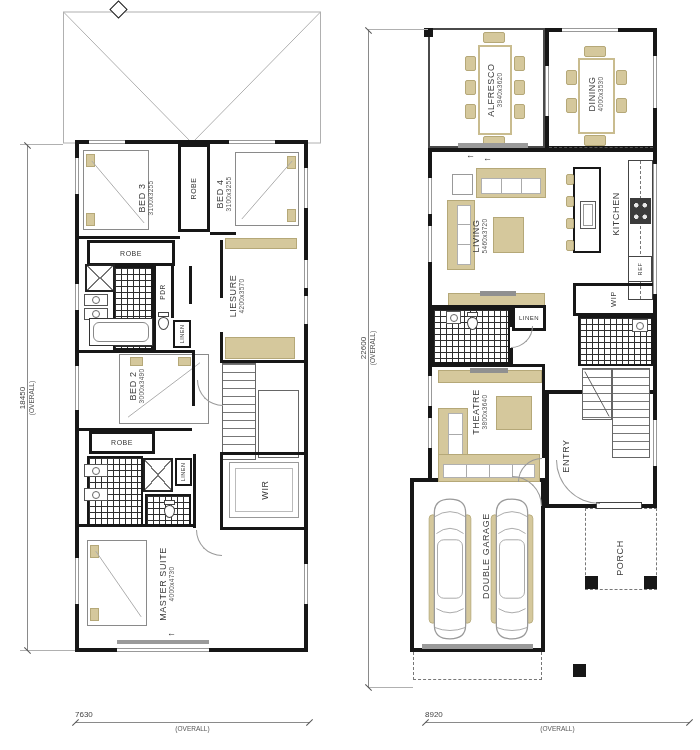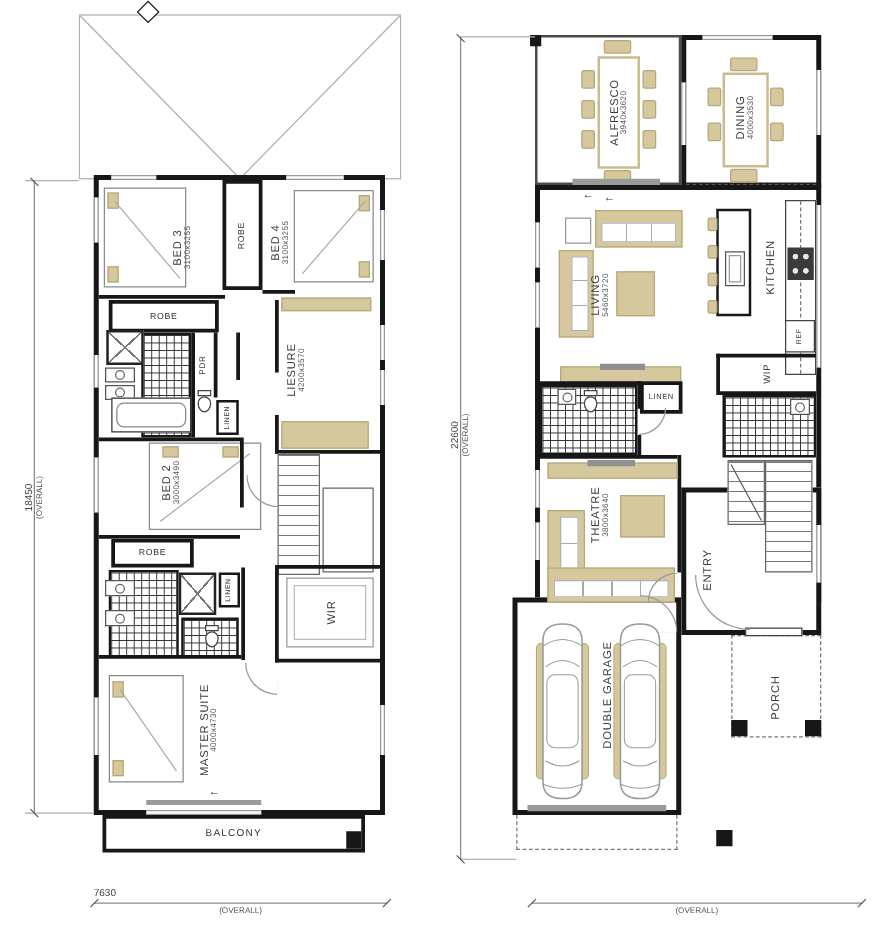--- a/index.html
+++ b/index.html
@@ -224,24 +224,20 @@
     <div class="win" style="left:-4px;top:414px;width:4px;height:46px;"></div>
     <div class="win" style="left:225px;top:24px;width:4px;height:40px;"></div>
     <div class="win" style="left:225px;top:116px;width:4px;height:28px;"></div>
     <div class="win" style="left:225px;top:152px;width:4px;height:28px;"></div>
     <div class="win" style="left:225px;top:420px;width:4px;height:40px;"></div>
     <div class="winh" style="left:10px;top:-4px;width:36px;height:4px;"></div>
     <div class="winh" style="left:150px;top:-4px;width:46px;height:4px;"></div>
     <div class="winh" style="left:38px;top:504px;width:92px;height:4px;"></div>
   </div>
 
-  <div class="bx" style="left:82px;top:652px;width:210px;height:30px;border:3px solid #171717;">
-    <div class="hlab" style="left:0;right:0;top:7px;">BALCONY</div>
-    <div class="w" style="right:0;bottom:0;width:12px;height:14px;"></div>
-  </div>
 
   <div class="a" id="planG" style="left:410px;top:28px;width:248px;height:660px;">
 
     <div class="bx" style="left:18px;top:0;width:117px;height:120px;border:2px solid #4a4a4a;"></div>
     <div class="w" style="left:14px;top:0;width:9px;height:9px;"></div>
     <div class="bx" style="left:135px;top:0;width:112px;height:122px;border:4px solid #171717;"></div>
     <div class="bx" style="left:18px;top:120px;width:229px;height:334px;border:4px solid #171717;"></div>
     <div class="bx" style="left:135px;top:362px;width:112px;height:118px;border:4px solid #171717;"></div>
     <div class="bx" style="left:0;top:450px;width:135px;height:174px;border:4px solid #171717;"></div>
     <div class="a" style="left:3px;top:624px;width:129px;height:28px;border:1px dashed #777;border-top:none;box-sizing:border-box;"></div>
@@ -431,15 +427,16 @@
   <div class="vdim" style="left:368px;top:348px;">
     <div class="v">22600</div>
     <div class="q">(OVERALL)</div>
   </div>
 
   <div class="dimh" style="left:75px;top:722px;width:235px;"></div>
   <div class="hdv" style="left:75px;top:710px;width:235px;">7630</div>
   <div class="hdq" style="left:75px;top:725px;width:235px;">(OVERALL)</div>
 
   <div class="dimh" style="left:425px;top:722px;width:265px;"></div>
+  <div class="hdv" style="left:425px;top:710px;width:265px;">8920</div>
   <div class="hdq" style="left:425px;top:725px;width:265px;">(OVERALL)</div>
 
 </div>
 
 </body></html>

